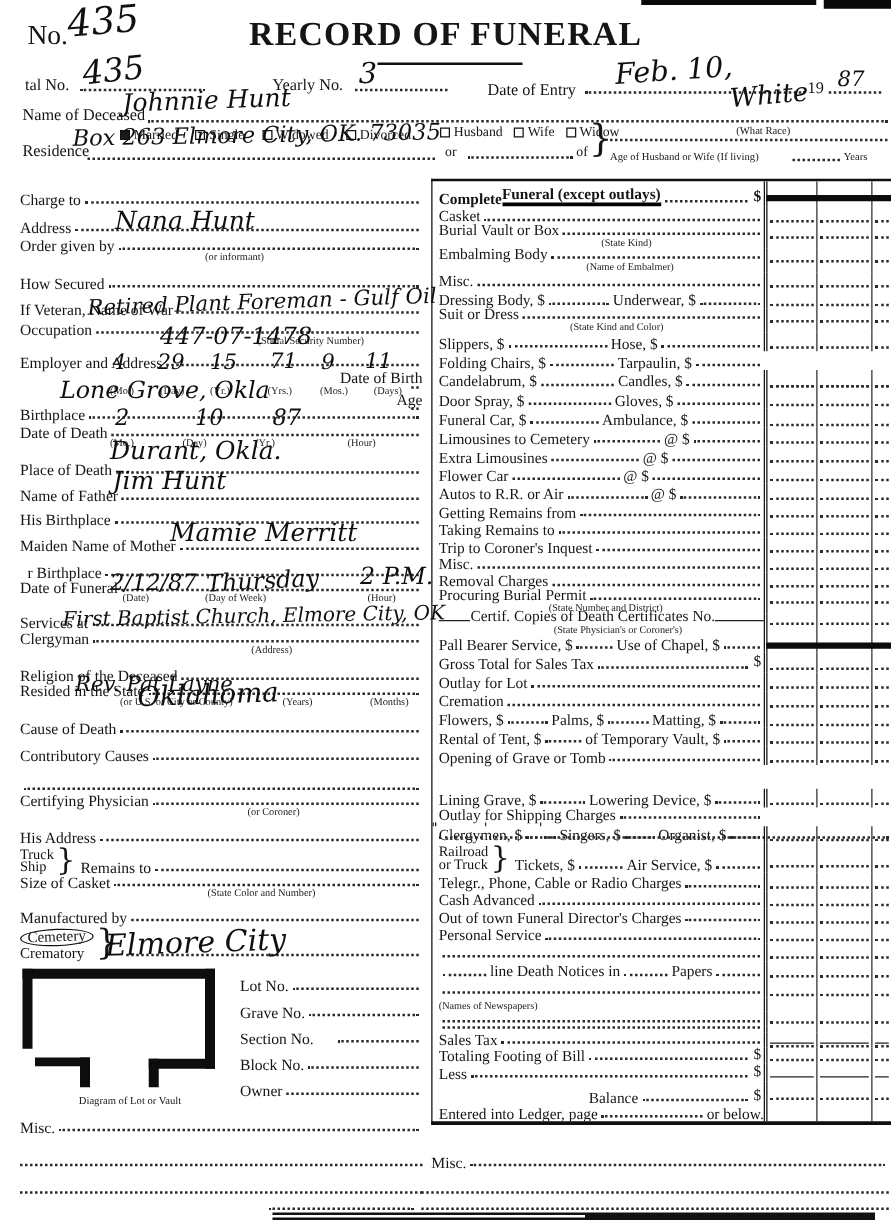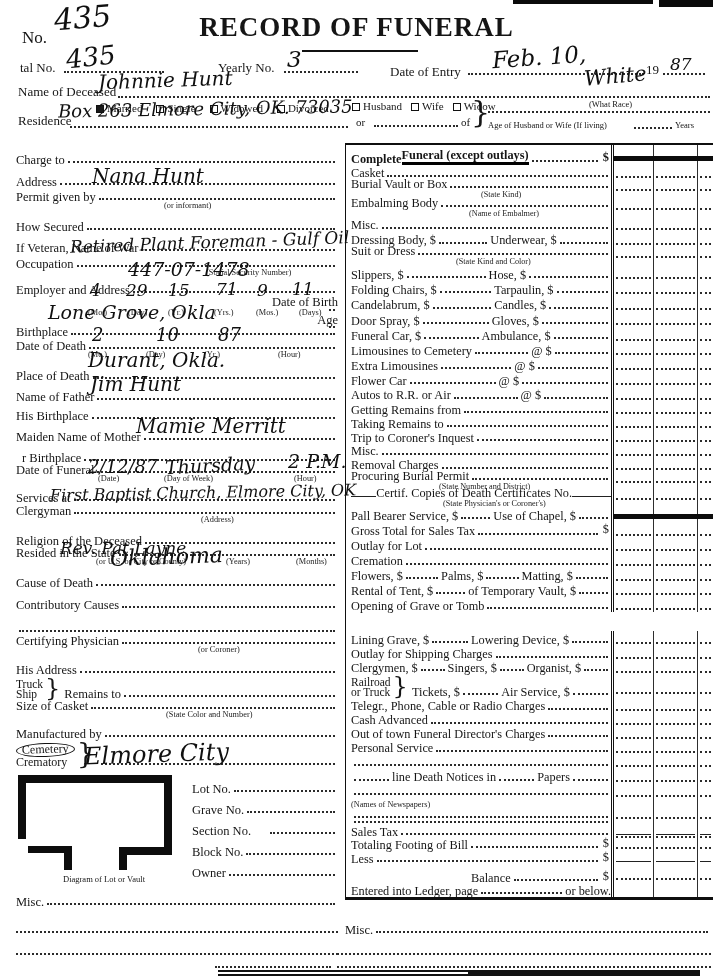--- a/index.html
+++ b/index.html
@@ -50,21 +50,21 @@
   .bmrow{position:absolute;display:flex;align-items:flex-end;font-size:12.5px;line-height:1}
 </style>
 </head>
 <body>
 
 <div class="page">
 
   <div class="scanbar" style="left:513px;top:0;width:140px;height:4px"></div>
   <div class="scanbar" style="left:659px;top:0;width:54px;height:7px"></div>
 
-  <div class="abs" style="left:22px;top:28px;font-size:17px">No.</div>
+  <div class="abs" style="left:22px;top:15px;font-size:22px">No.</div>
   <div class="title">RECORD OF FUNERAL</div>
   <div class="hline" style="left:302px;top:50px;width:116px;height:2px"></div>
 
   <div class="abs" style="left:20px;top:60px;font-size:13px">tal No.</div>
   <div class="dotline" style="left:64px;top:71px;width:100px"></div>
   <div class="abs" style="left:218px;top:60px;font-size:13px">Yearly No.</div>
   <div class="dotline" style="left:284px;top:71px;width:74px"></div>
   <div class="abs" style="left:390px;top:64px;font-size:13px">Date of Entry</div>
   <div class="dotline" style="left:468px;top:73px;width:176px"></div>
   <div class="abs" style="left:646px;top:62px;font-size:13px">19</div>
@@ -96,21 +96,21 @@
           </div>
         </div>
         <div>
           <div class="lrow" style="height: 22px;">
             <span class="lbl">Address</span>
             <span class="dots"></span>
           </div>
         </div>
         <div>
           <div class="lrow" style="height: 15px;">
-            <span class="lbl">Permit given by</span>
+            <span class="lbl">Order given by</span>
             <span class="dots"></span>
           </div>
           <div class="caprow" style="height: 9px;">
             <span style="left: 148px;">(or informant)</span>
           </div>
         </div>
         <div>
           <div class="lrow" style="height: 21px;">
             <span class="lbl">How Secured</span>
             <span class="dots"></span>
@@ -500,21 +500,21 @@
             <div class="aline" style="top: 11.5px;"></div>
           </div>
           <div class="acell a2">
             <div class="aline" style="top: 11.5px;"></div>
           </div>
           <div class="acell a3">
             <div class="aline" style="top: 11.5px;"></div>
           </div>
         </div>
       </div>
-      <div class="rrow" style="height: 15.5px;">
+      <div class="rrow" style="height: 15.5px; align-items: flex-end;">
         <div class="rdesc">
           <div class="rline">
             <span class="lbl">Folding Chairs, $</span>
             <span class="dots"></span>
             <span class="lbl">Tarpaulin, $</span>
             <span class="dots"></span>
           </div>
         </div>
         <div class="amtwrap">
           <div class="acell a1">
@@ -962,21 +962,21 @@
             <div class="aline" style="top: 11px;"></div>
           </div>
           <div class="acell a2">
             <div class="aline" style="top: 11px;"></div>
           </div>
           <div class="acell a3">
             <div class="aline" style="top: 11px;"></div>
           </div>
         </div>
       </div>
-      <div class="rrow" style="height: 14.5px;">
+      <div class="rrow" style="height: 14.5px; flex-direction: column;">
         <div class="rdesc">
           <div class="rline">
             <span class="lbl">Outlay for Shipping Charges</span>
             <span class="dots"></span>
           </div>
         </div>
         <div class="amtwrap">
           <div class="acell a1">
             <div class="aline" style="top: 10.5px;"></div>
           </div>

